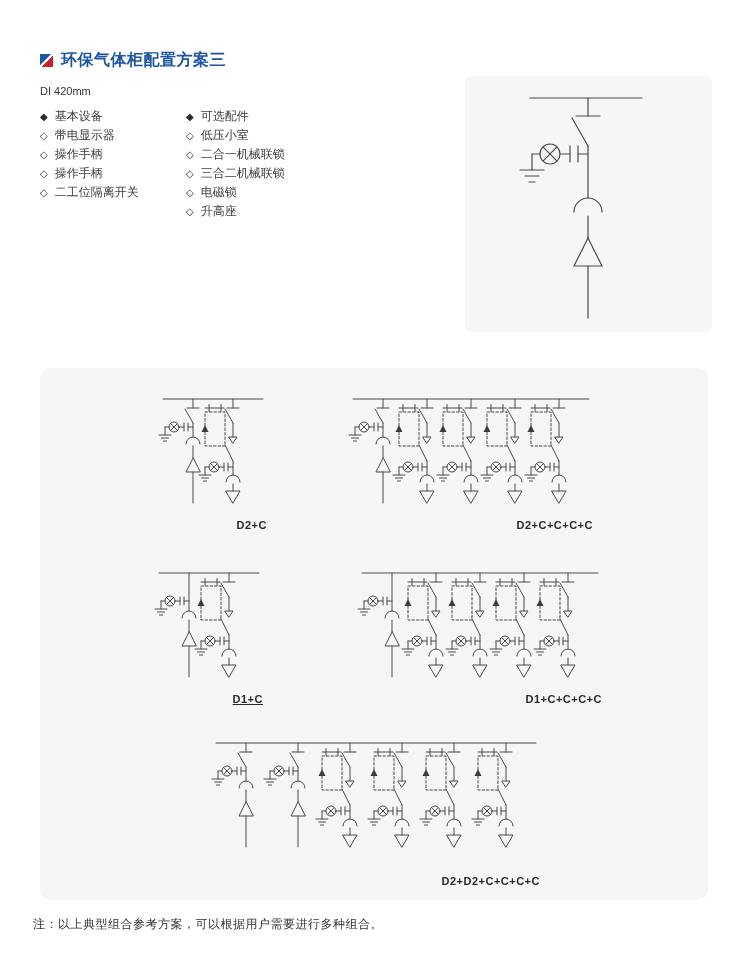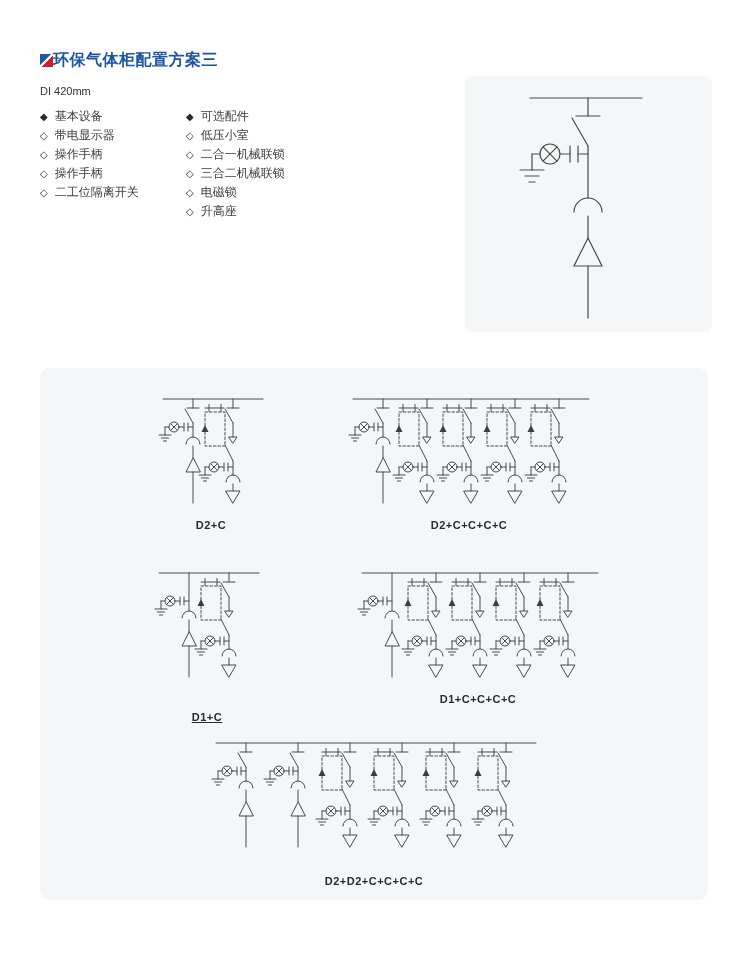--- a/index.html
+++ b/index.html
@@ -2,21 +2,21 @@
 <html><head>
 <meta charset="utf-8">
 <style>
   html,body{margin:0;padding:0;background:#ffffff;}
   .page{
     position:relative;width:750px;height:962px;background:#ffffff;
     font-family:"Liberation Sans","DejaVu Sans",sans-serif;color:#333;
     overflow:hidden;
   }
   
-  .sec-title{position:absolute;display:flex;align-items:center;gap:0;}
+  .sec-title{position:absolute;display:flex;align-items:center;gap:8px;}
   .sec-title h2{margin:0;font-size:16px;font-weight:bold;color:#1d55a3;letter-spacing:0.5px;}
   .title-icon{
     width:13px;height:13px;display:inline-block;
     background:linear-gradient(135deg,#1e56a5 42%,#ffffff 43%,#ffffff 54%,#c8202e 55%);
   }
   .title1{left:40px;top:50px;}
   .title2{left:40px;top:334px;}
   .dim{position:absolute;left:40px;top:85px;font-size:11px;color:#333;}
   
   .equip{position:absolute;left:40px;top:107px;display:flex;}
@@ -27,21 +27,21 @@
   
   .scheme-card{
     position:absolute;left:465px;top:76px;width:247px;height:256px;
     background:#f5f6f7;border-radius:6px;
   }
   .combo-card{
     position:absolute;left:40px;top:368px;width:668px;height:532px;
     background:#f5f6f7;border-radius:10px;
   }
   .scheme-card svg{position:absolute;left:53px;top:12px;}
-  .diagram-block{position:absolute;display:flex;flex-direction:column;align-items:center;}
+  .diagram-block{position:absolute;display:flex;flex-direction:column;align-items:flex-end;}
   .dg-label{font-size:11px;font-weight:bold;color:#2a2a2a;letter-spacing:0.5px;text-align:center;}
   svg .ln{stroke:#4a4a4a;stroke-width:1;fill:none;stroke-linecap:round;}
   svg .lns{stroke:#4a4a4a;stroke-width:1.2;fill:none;stroke-linecap:round;}
   svg .dash{stroke-dasharray:2.5 2;}
   svg .fill{fill:#3c3c3c;stroke:none;}
   
   .note{position:absolute;left:33px;top:916px;font-size:12px;color:#333;letter-spacing:0.5px;}
 </style>
 </head>
 <body>
@@ -434,21 +434,21 @@
               <line x1="46.5" y1="87" x2="53.5" y2="87" class="ln"></line>
               <line x1="48.5" y1="90" x2="51.5" y2="90" class="ln"></line>
             </g>
             <g>
               <path d="M 71 91 A 7 7 0 0 1 85 91" class="ln"></path>
             </g>
             <line x1="78" y1="93" x2="78" y2="100" class="ln"></line>
             <polygon points="71,100 85,100 78,112" class="ln"></polygon>
           </g>
         </svg>
-        <div class="dg-label" style="margin-top: 28px; text-decoration: underline;">D1+C</div>
+        <div class="dg-label" style="margin-top: 10px; text-decoration: underline;">D1+C</div>
       </div>
       <div class="diagram-block" style="left: 314px; top: 197px; width: 248px;">
         <svg viewBox="0 0 248 118" width="248" height="118">
           <line x1="8" y1="8" x2="244" y2="8" class="ln"></line>
           <g>
             <line x1="38" y1="8" x2="38" y2="46" class="ln"></line>
             <g>
               <line x1="38" y1="36" x2="33" y2="36" class="ln"></line>
               <line x1="33" y1="32" x2="33" y2="40" class="ln"></line>
               <line x1="29" y1="32" x2="29" y2="40" class="ln"></line>
@@ -805,14 +805,15 @@
               <path d="M 291 91 A 7 7 0 0 1 305 91" class="ln"></path>
             </g>
             <line x1="298" y1="93" x2="298" y2="100" class="ln"></line>
             <polygon points="291,100 305,100 298,112" class="ln"></polygon>
           </g>
         </svg>
         <div class="dg-label" style="margin-top: 22px;">D2+D2+C+C+C+C</div>
       </div>
     </div>
 
+  <div class="note">注：以上典型组合参考方案，可以根据用户需要进行多种组合。</div>
 
 </div>
 
 </body></html>

